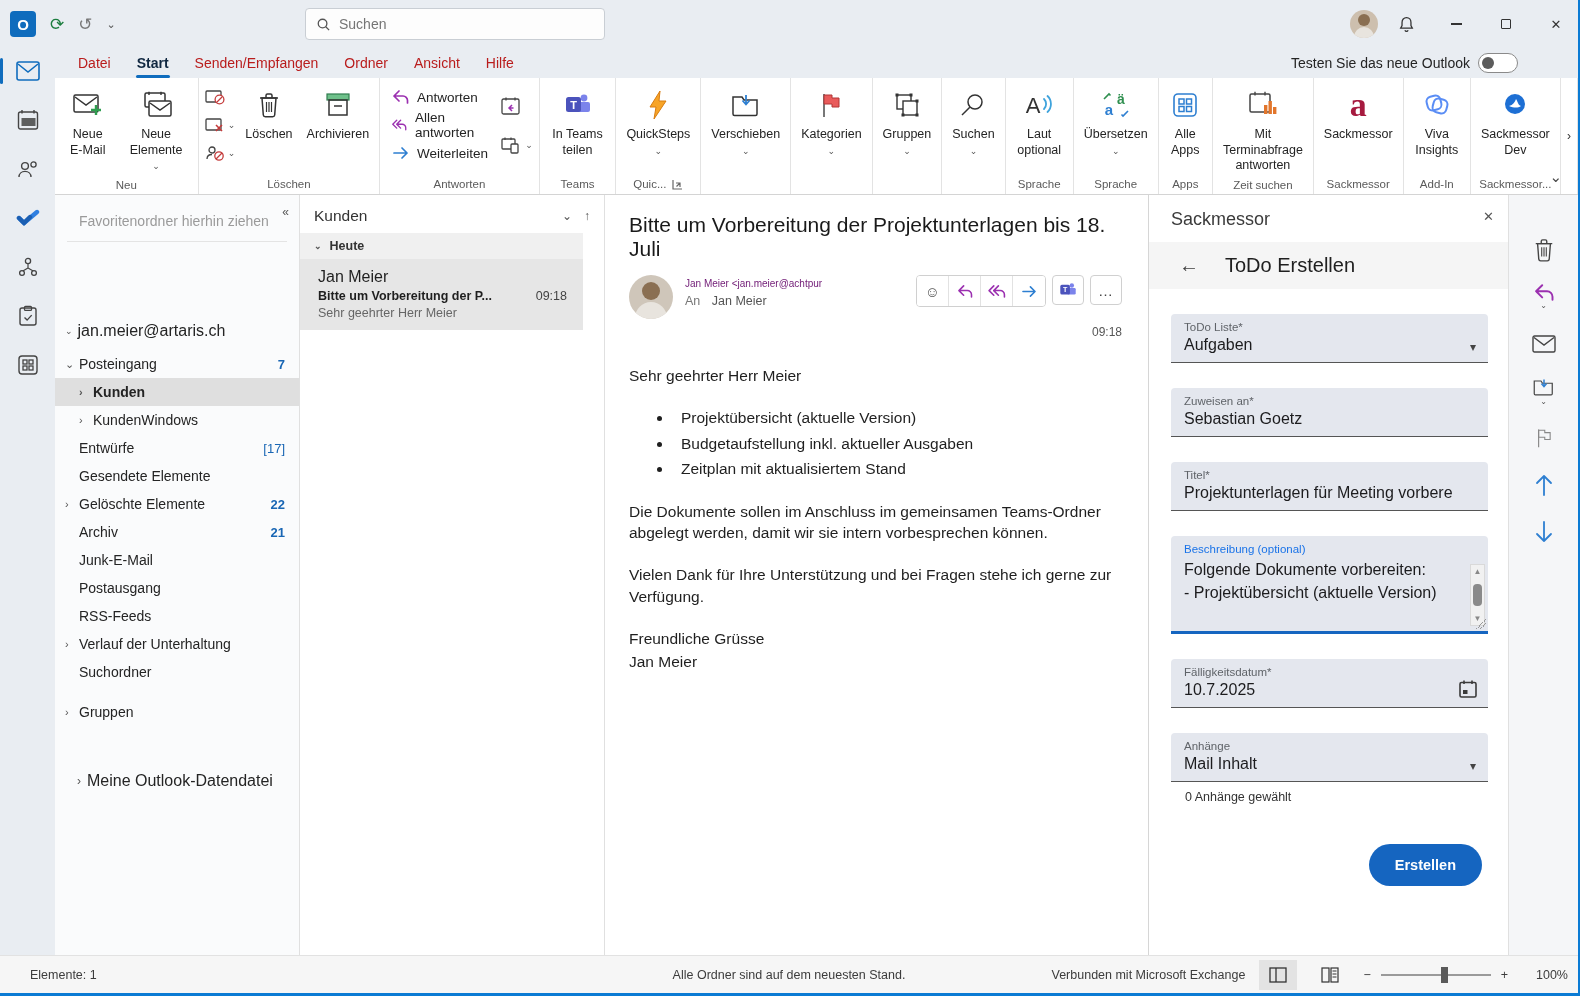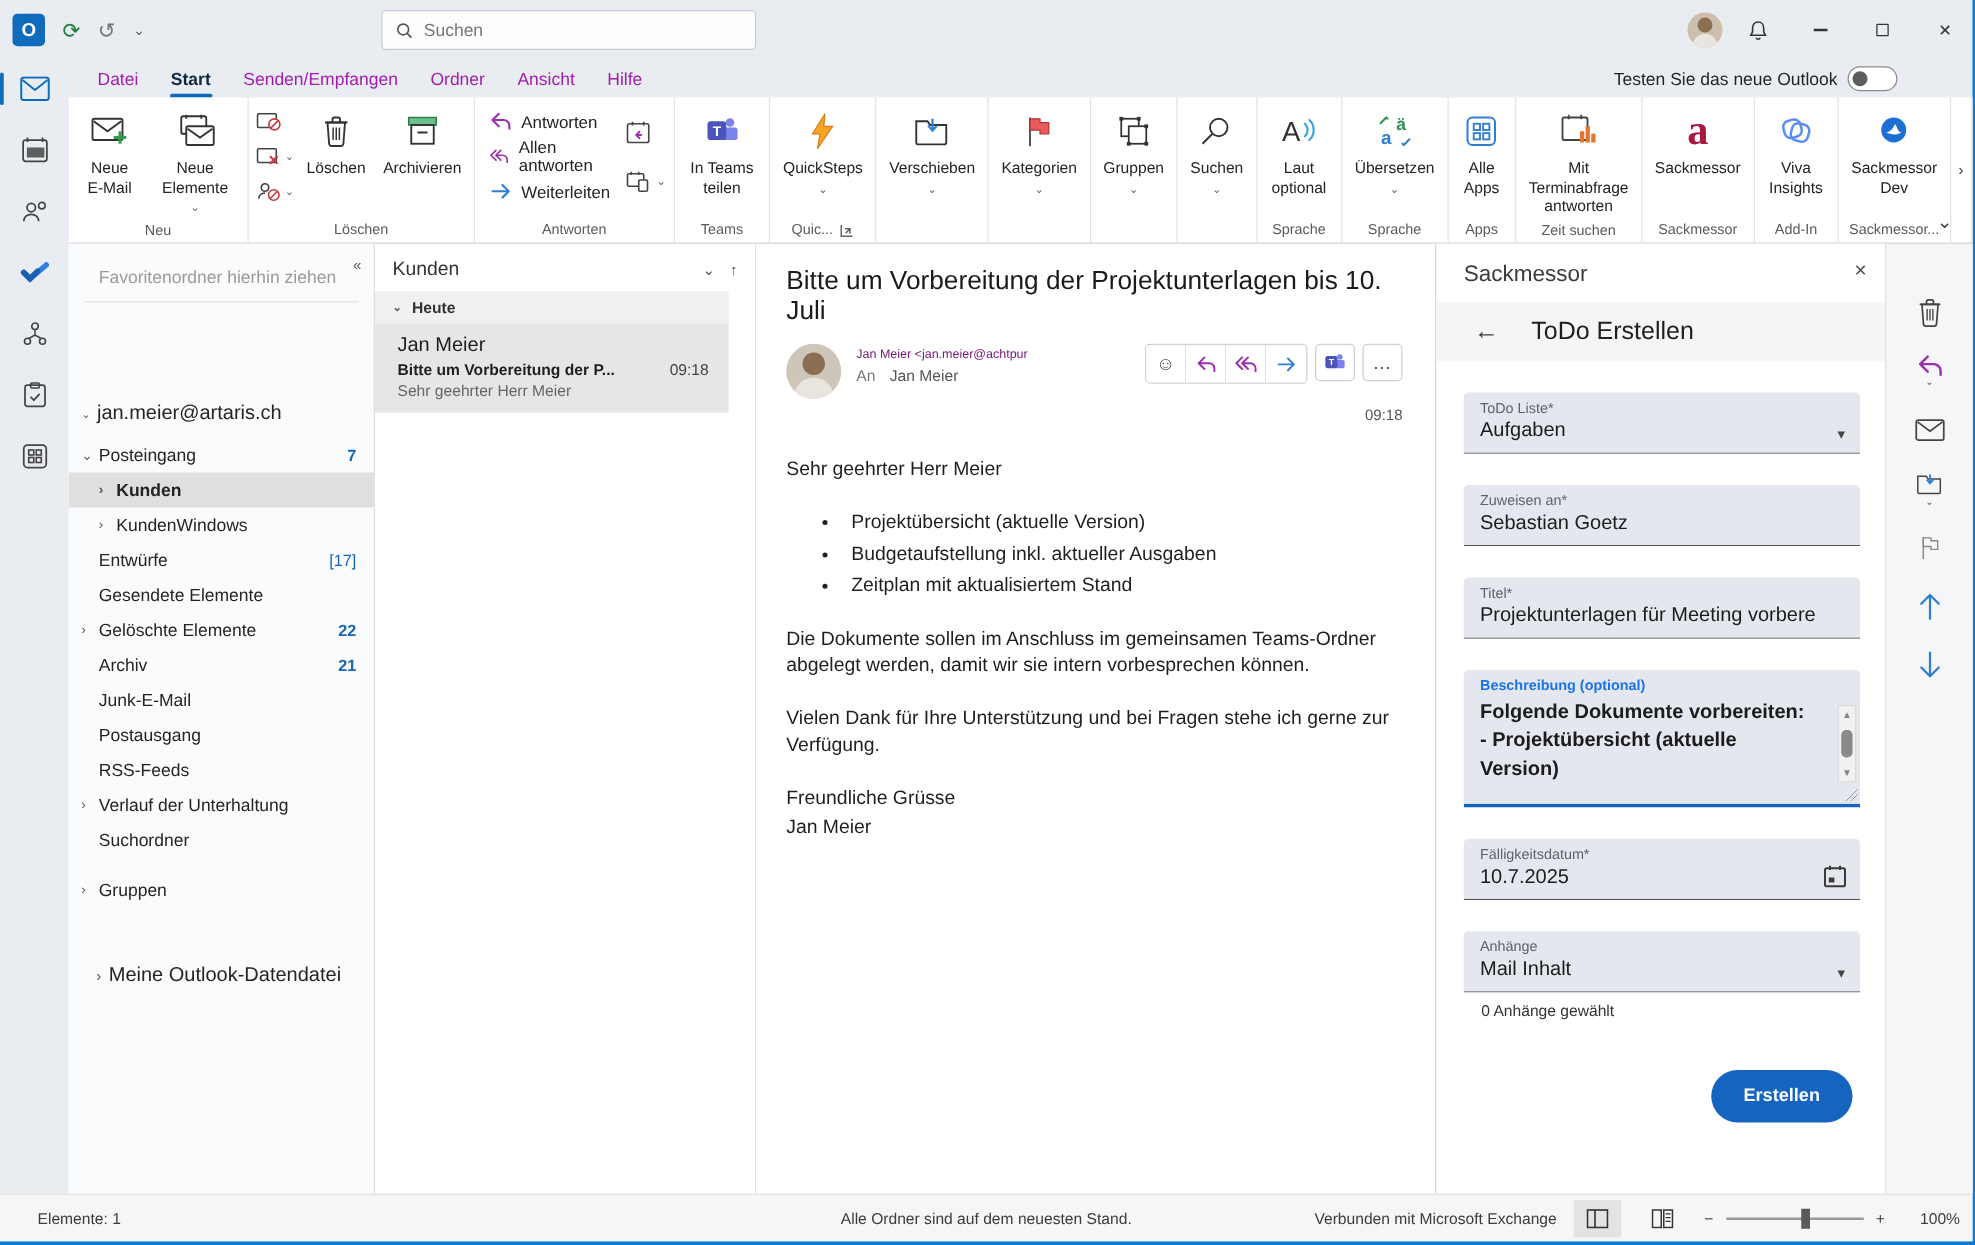--- a/index.html
+++ b/index.html
@@ -30,21 +30,21 @@
 
   
   .mainrow { flex:1 1 auto; display:flex; min-height:0; }
   .rail { width:55px; flex:0 0 auto; display:flex; flex-direction:column; align-items:center; padding-top:8px; gap:19px; background:#e9edf2; }
   .rail-item { width:34px; height:30px; display:flex; align-items:center; justify-content:center; position:relative; }
   .rail-item.active::before { content:""; position:absolute; left:-11px; top:2px; width:3px; height:26px; background:#0f6cbd; border-radius:2px; }
   .content { flex:1 1 auto; display:flex; flex-direction:column; min-width:0; }
 
   
   .menubar { height:30px; display:flex; align-items:center; gap:4px; padding-left:12px; font-size:14px; flex:0 0 auto; }
-  .menu-item { padding:4px 11px; color:#a21caf; position:relative; }
+  .menu-item { padding:4px 11px; color:#b91c1c; position:relative; }
   .menu-item.active { font-weight:bold; color:#0f2740; }
   .menu-item.active::after { content:""; position:absolute; left:10px; right:10px; bottom:-3px; height:3px; background:#0f6cbd; border-radius:2px; }
   .menu-right { margin-left:auto; display:flex; align-items:center; gap:8px; padding-right:60px; font-size:14px; }
   .toggle { width:40px; height:20px; border:1px solid #8a8a8a; border-radius:10px; background:#fff; position:relative; }
   .toggle::before { content:""; position:absolute; left:3px; top:3px; width:12px; height:12px; border-radius:50%; background:#5c5c5c; }
 
   
   .ribbon { height:117px; background:#fff; border-bottom:1px solid #d4d4d4; display:flex; position:relative; flex:0 0 auto; }
   .rgroup { display:flex; flex-direction:column; border-right:1px solid #e3e3e3; padding:4px 4px 0 4px; }
   .rgroup-body { flex:1 1 auto; display:flex; align-items:flex-start; justify-content:center; gap:2px; }
@@ -687,21 +687,21 @@
             <div class="msg-sender">Jan Meier</div>
             <div class="msg-line2">
               <span>Bitte um Vorbereitung der P...</span>
               <span class="msg-time">09:18</span>
             </div>
             <div class="msg-preview">Sehr geehrter Herr Meier</div>
           </div>
         </div>
 
         <div class="readpane">
-          <div class="rp-subject">Bitte um Vorbereitung der Projektunterlagen bis 10. Juli</div>
+          <div class="rp-subject">Bitte um Vorbereitung der Projektunterlagen bis 18. Juli</div>
           <div class="rp-head">
             <div class="rp-avatar"></div>
             <div class="rp-meta">
               <div class="rp-from">Jan Meier &lt;jan.meier@achtpur</div>
               <div class="rp-to">
                 <span class="tolabel">An</span>
                 <span>Jan Meier</span>
               </div>
             </div>
             <div class="rp-actions">
@@ -771,21 +771,21 @@
           <div class="field">
             <div class="flabel">Zuweisen an*</div>
             <div class="fvalue">Sebastian Goetz</div>
           </div>
 
           <div class="field">
             <div class="flabel">Titel*</div>
             <div class="fvalue">Projektunterlagen für Meeting vorbere</div>
           </div>
 
-          <div class="field focus" style="height:110px;font-weight:bold;">
+          <div class="field focus" style="height:98px;">
             <div class="flabel">Beschreibung (optional)</div>
             <div class="fvalue multi">Folgende Dokumente vorbereiten:
 - Projektübersicht (aktuelle Version)</div>
             <div class="fakebar">
               <span class="arr">▲</span>
                 <span class="thumb"></span>
                 <span class="arr">▼</span>
             </div>
             <div class="resize"></div>
           </div>

